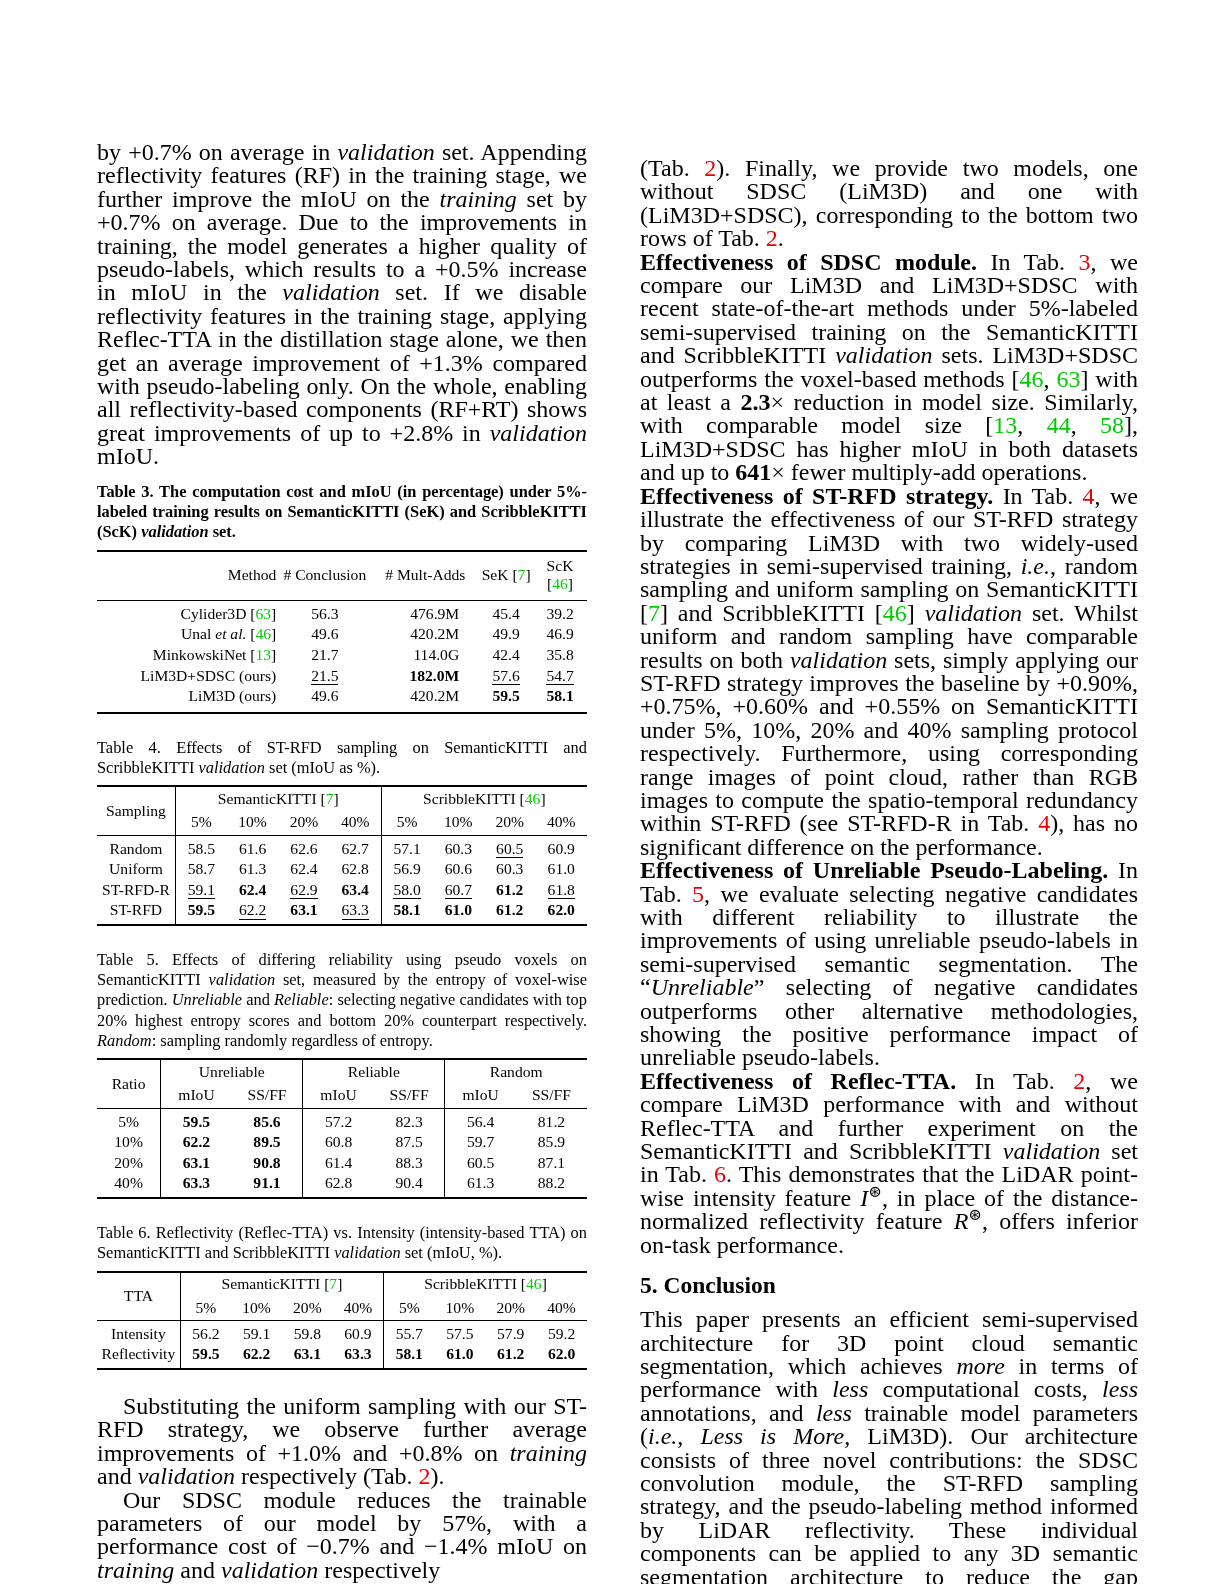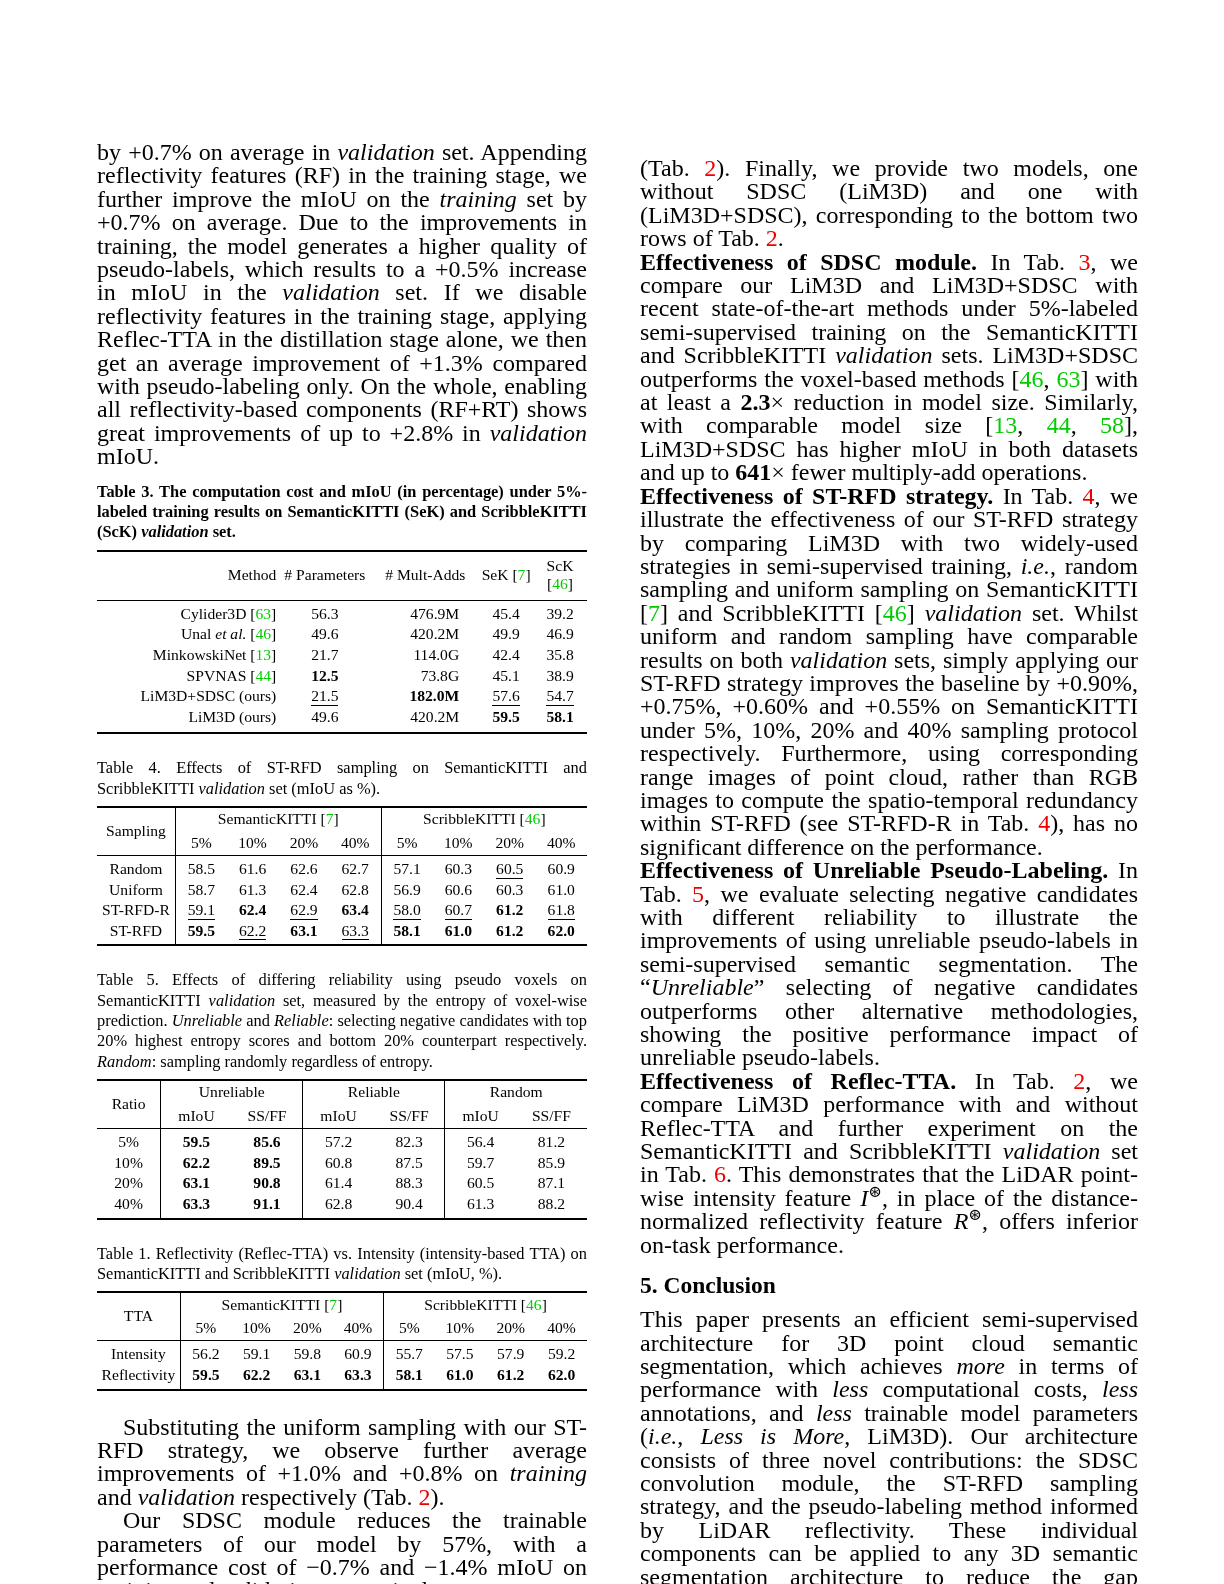--- a/index.html
+++ b/index.html
@@ -63,21 +63,21 @@
       <colgroup>
         <col style="width:37%">
           <col style="width:19%">
           <col style="width:22%">
           <col style="width:11%">
           <col style="width:11%">
       </colgroup>
       <thead>
         <tr>
           <th><span class="s-p">Method</span></th>
-          <th><span class="s-p"># Parameters</span></th>
+          <th><span class="s-p"># Conclusion</span></th>
           <th><span class="s-p"># Mult-Adds</span></th>
           <th><span class="s-p">SeK [</span><span class="s-g">7</span><span class="s-p">]</span></th>
           <th><span class="s-p">ScK [</span><span class="s-g">46</span><span class="s-p">]</span></th>
         </tr>
       </thead>
       <tbody>
           <tr>
             <td class="rowlabel"><span class="s-p">Cylider3D [</span><span class="s-g">63</span><span class="s-p">]</span></td>
             <td class="cell"><span>56.3</span></td>
             <td class="cell"><span>476.9M</span></td>
@@ -90,27 +90,20 @@
             <td class="cell"><span>420.2M</span></td>
             <td class="cell"><span>49.9</span></td>
             <td class="cell"><span>46.9</span></td>
           </tr>
           <tr>
             <td class="rowlabel"><span class="s-p">MinkowskiNet [</span><span class="s-g">13</span><span class="s-p">]</span></td>
             <td class="cell"><span>21.7</span></td>
             <td class="cell"><span>114.0G</span></td>
             <td class="cell"><span>42.4</span></td>
             <td class="cell"><span>35.8</span></td>
-          </tr>
-          <tr>
-            <td class="rowlabel"><span class="s-p">SPVNAS [</span><span class="s-g">44</span><span class="s-p">]</span></td>
-            <td class="cell"><span class="f-b">12.5</span></td>
-            <td class="cell"><span>73.8G</span></td>
-            <td class="cell"><span>45.1</span></td>
-            <td class="cell"><span>38.9</span></td>
           </tr>
           <tr>
             <td class="rowlabel"><span class="s-p">LiM3D+SDSC (ours)</span></td>
             <td class="cell"><span class="f-u">21.5</span></td>
             <td class="cell"><span class="f-b">182.0M</span></td>
             <td class="cell"><span class="f-u">57.6</span></td>
             <td class="cell"><span class="f-u">54.7</span></td>
           </tr>
           <tr>
             <td class="rowlabel"><span class="s-p">LiM3D (ours)</span></td>
@@ -260,21 +253,21 @@
             <td class="cell sep"><span class="f-b">63.3</span></td>
             <td class="cell"><span class="f-b">91.1</span></td>
             <td class="cell sep"><span>62.8</span></td>
             <td class="cell"><span>90.4</span></td>
             <td class="cell sep"><span>61.3</span></td>
             <td class="cell"><span>88.2</span></td>
           </tr>
         </tbody>
     </table>
 
-    <p class="caption" id="cap6"><span class="s-p">Table 1. Reflectivity (Reflec-TTA) vs. Intensity (intensity-based TTA) on SemanticKITTI and ScribbleKITTI </span><span class="s-i">validation</span><span class="s-p"> set (mIoU, %).</span></p>
+    <p class="caption" id="cap6"><span class="s-p">Table 6. Reflectivity (Reflec-TTA) vs. Intensity (intensity-based TTA) on SemanticKITTI and ScribbleKITTI </span><span class="s-i">validation</span><span class="s-p"> set (mIoU, %).</span></p>
     <table class="datatable gt t6">
       <colgroup>
         <col style="width:17%">
           <col style="width:10.375%">
           <col style="width:10.375%">
           <col style="width:10.375%">
           <col style="width:10.375%">
           <col style="width:10.375%">
           <col style="width:10.375%">
           <col style="width:10.375%">

